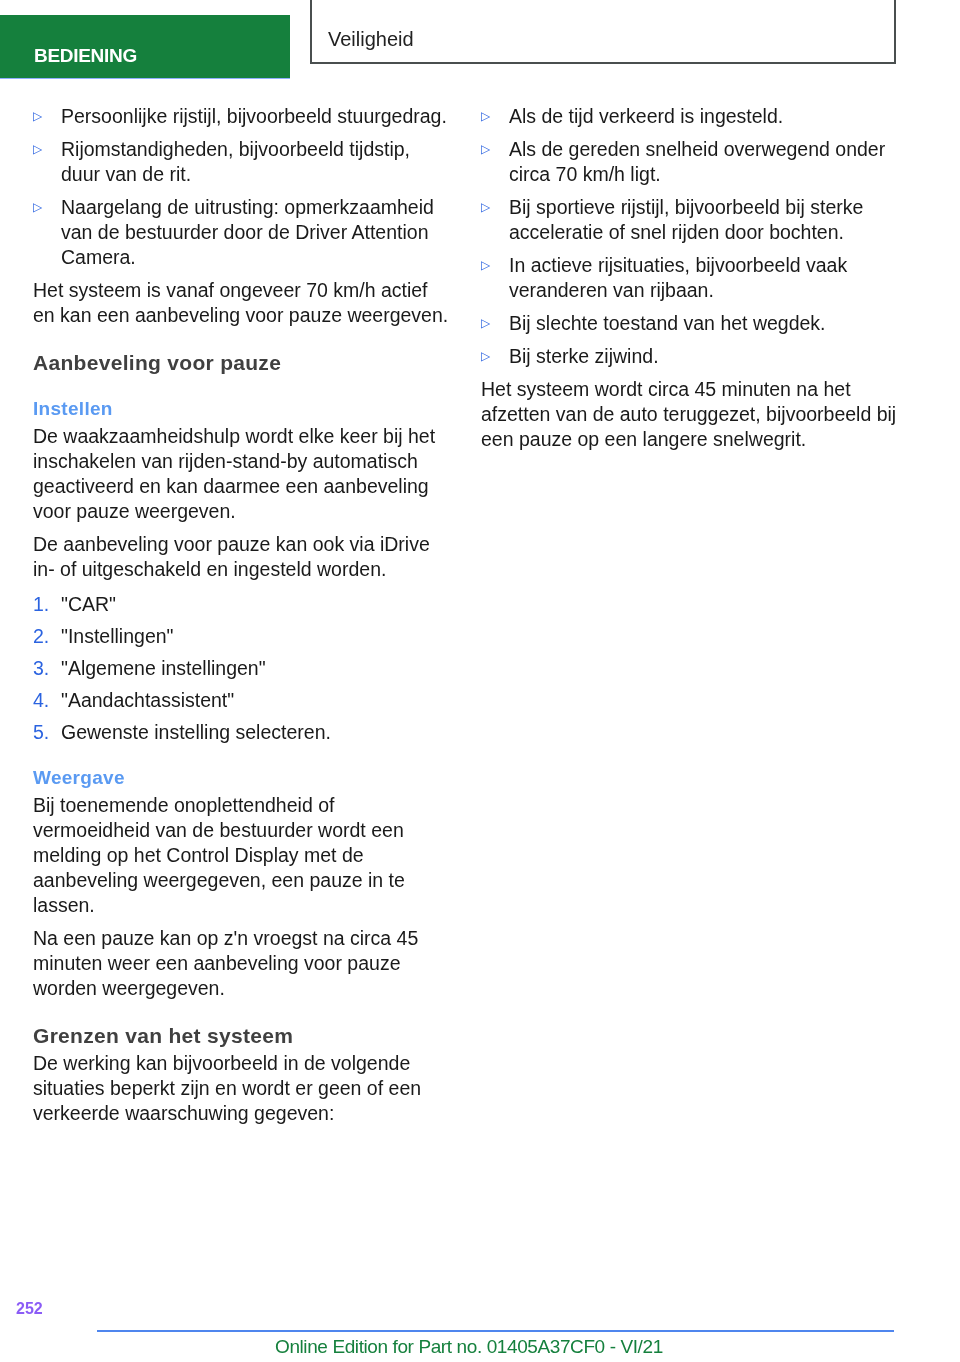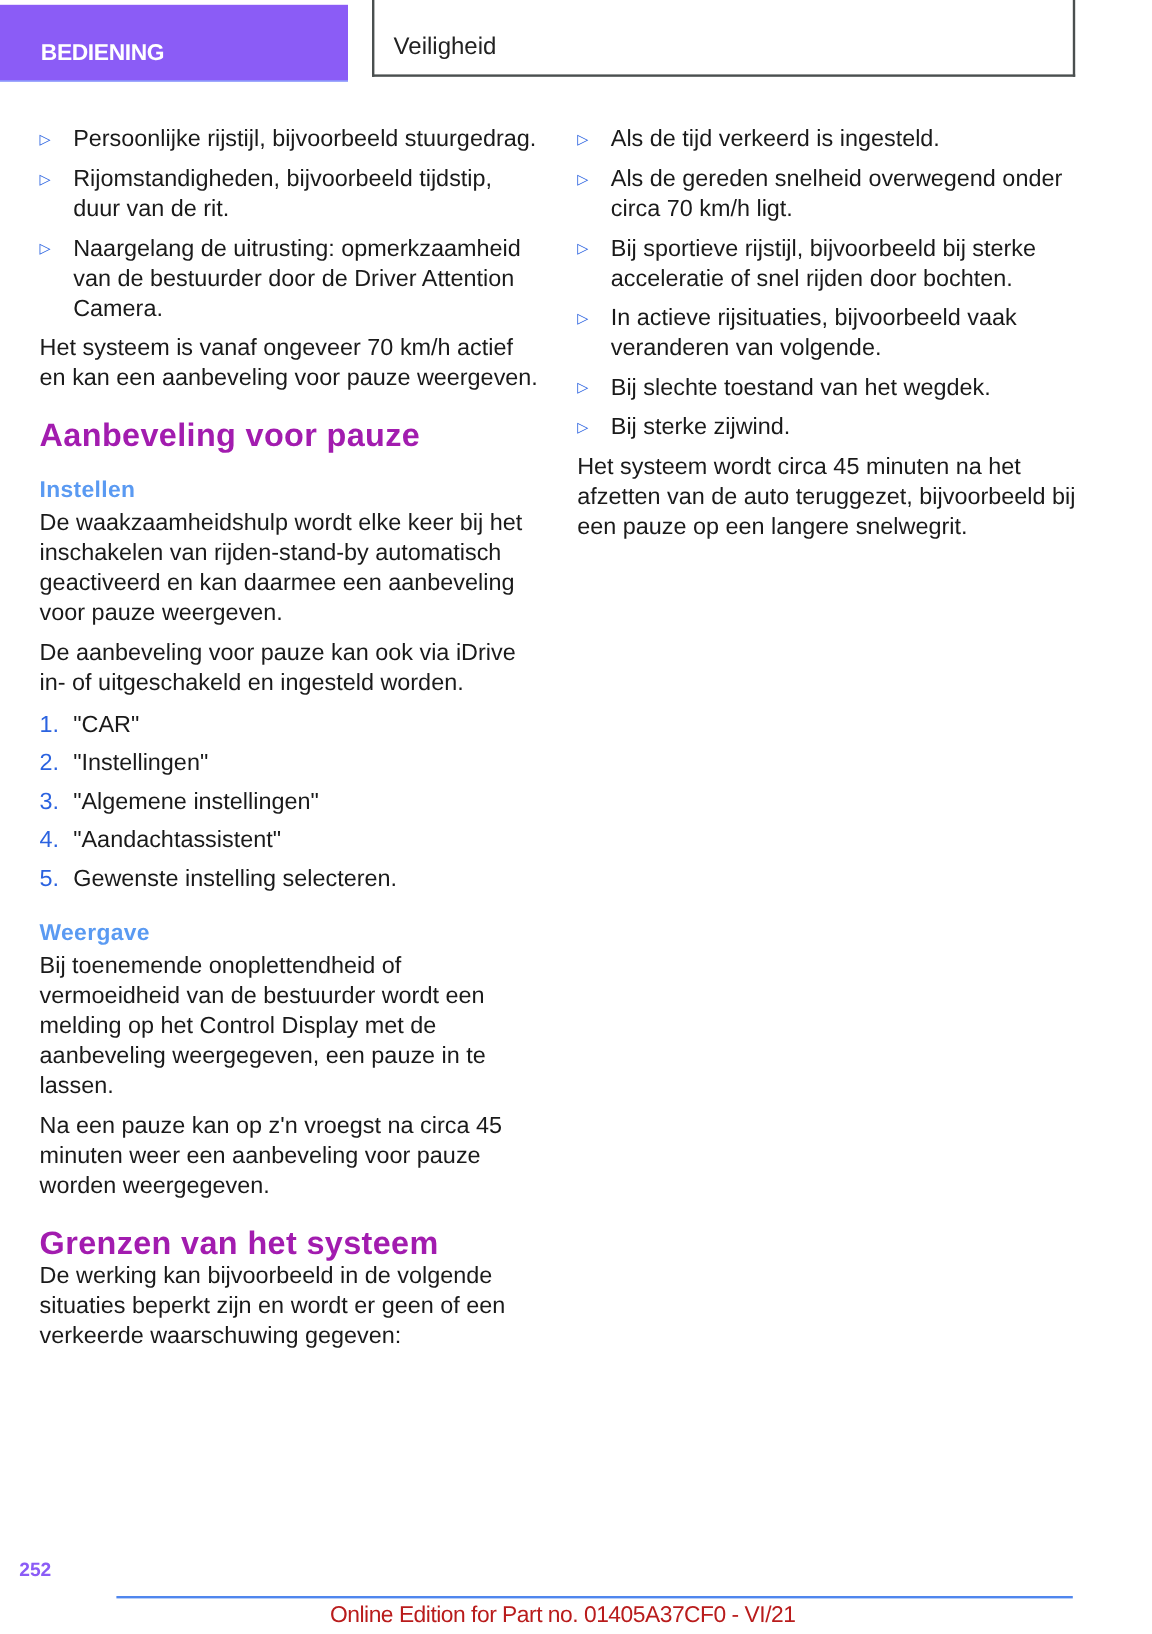--- a/index.html
+++ b/index.html
@@ -1,49 +1,49 @@
 <!DOCTYPE html>
 <html><head>
 <meta charset="utf-8">
 <style>
   html, body { margin: 0; padding: 0; background: #ffffff; }
   body { width: 960px; height: 1362px; position: relative; overflow: hidden;
          font-family: "Liberation Sans", sans-serif; color: #1a1a1a; }
 
-  .tab-blue { position: absolute; left: 0; top: 4px; width: 290px; height: 64px;
-              background: #8b5cf6; border-bottom: 1px solid #8fb0ff; box-sizing: border-box; }
+  .tab-blue { position: absolute; left: 0; top: 15px; width: 290px; height: 64px;
+              background: #15803d; border-bottom: 1px solid #8fb0ff; box-sizing: border-box; }
   .tab-blue span { position: absolute; left: 34px; top: 30px; color: #fff;
                    font-weight: bold; font-size: 19px; letter-spacing: -0.3px; }
   .tab-title { position: absolute; left: 310px; top: -2px; width: 586px; height: 66px;
                border: 2px solid #4a4f4f; border-top: none; box-sizing: border-box; background:#fff; }
   .tab-title span { position: absolute; left: 16px; top: 30px; font-size: 20px; color: #222; }
 
   .col { position: absolute; top: 104px; }
   .col-left { left: 33px; width: 420px; }
   .col-right { left: 481px; width: 420px; }
 
   .bullet { position: relative; padding-left: 28px; font-size: 19.5px; line-height: 25px;
             margin-bottom: 8px; }
   .bullet .mark { position: absolute; left: 0; top: 0; color: #2b63e0; font-size: 12px; }
   p { margin: 0 0 8px 0; font-size: 19.5px; line-height: 25px; }
 
-  h2 { margin: 20px 0 0 0; font-size: 27px; line-height: 30px; color: #a21caf;
+  h2 { margin: 20px 0 0 0; font-size: 21px; line-height: 30px; color: #404040;
        font-weight: bold; letter-spacing: 0.3px; }
   h3 { margin: 20px 0 2px 0; font-size: 19px; line-height: 26px; color: #5a9af2;
        font-weight: bold; letter-spacing: 0.3px; }
   h2 + h3 { margin-top: 18px; }
 
   ol { list-style: none; margin: 10px 0 12px 0; padding: 0; }
   ol li { position: relative; padding-left: 28px; font-size: 19.5px; line-height: 25px;
           margin-bottom: 7px; }
   ol li .num { position: absolute; left: 0; top: 0; color: #2b63e0; }
 
   .page-num { position: absolute; left: 16px; top: 1300px; font-size: 16px; font-weight: bold; color: #8b5cf6; }
   .footer-line { position: absolute; left: 97px; top: 1330px; width: 797px; height: 2px; background: #4f86ee; }
-  .footer-text { position: absolute; left: 275px; top: 1336px; font-size: 19px; color: #b91c1c; letter-spacing: -0.4px; }
+  .footer-text { position: absolute; left: 275px; top: 1336px; font-size: 19px; color: #15803d; letter-spacing: -0.4px; }
   .watermark { position: absolute; left: 682px; top: 1396px; font-size: 24px; color: #8a8a8a; }
 </style>
 </head>
 <body>
 
 <div class="tab-blue">
   <span>BEDIENING</span>
 </div>
 <div class="tab-title">
   <span>Veiligheid</span>
@@ -72,21 +72,21 @@
   <p>Na een pauze kan op z'n vroegst na circa 45 minuten weer een aanbeveling voor pauze worden weergegeven.</p>
 
   <h2>Grenzen van het systeem</h2>
   <p>De werking kan bijvoorbeeld in de volgende situaties beperkt zijn en wordt er geen of een verkeerde waarschuwing gegeven:</p>
 </div>
 
 <div class="col col-right">
   <div class="bullet"><span class="mark">▷</span><span>Als de tijd verkeerd is ingesteld.</span></div>
   <div class="bullet"><span class="mark">▷</span><span>Als de gereden snelheid overwegend onder circa 70 km/h ligt.</span></div>
   <div class="bullet"><span class="mark">▷</span><span>Bij sportieve rijstijl, bijvoorbeeld bij sterke acceleratie of snel rijden door bochten.</span></div>
-  <div class="bullet"><span class="mark">▷</span><span>In actieve rijsituaties, bijvoorbeeld vaak veranderen van volgende.</span></div>
+  <div class="bullet"><span class="mark">▷</span><span>In actieve rijsituaties, bijvoorbeeld vaak veranderen van rijbaan.</span></div>
   <div class="bullet"><span class="mark">▷</span><span>Bij slechte toestand van het wegdek.</span></div>
   <div class="bullet"><span class="mark">▷</span><span>Bij sterke zijwind.</span></div>
   <p>Het systeem wordt circa 45 minuten na het afzetten van de auto teruggezet, bijvoorbeeld bij een pauze op een langere snelwegrit.</p>
 </div>
 
 <div class="page-num">252</div>
 <div class="footer-line"></div>
 <div class="footer-text">Online Edition for Part no. 01405A37CF0 - VI/21</div>
 <div class="watermark">carmanualsonline.info</div>
 

